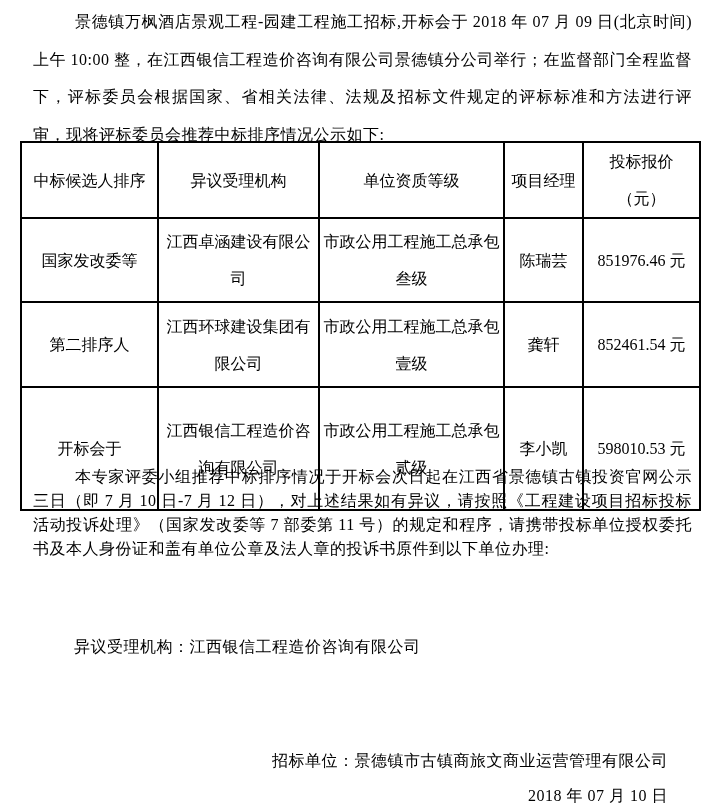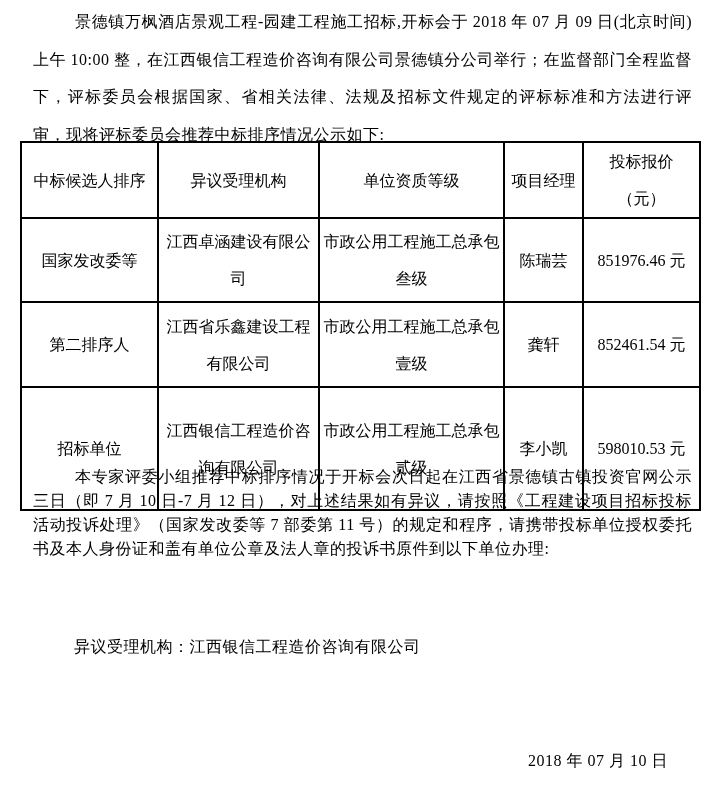--- a/index.html
+++ b/index.html
@@ -108,38 +108,39 @@
     </tr>
     <tr class="row-1">
       <td class="cell-rank">国家发改委等</td>
       <td class="cell-name">江西卓涵建设有限公司</td>
       <td class="cell-qual">市政公用工程施工总承包叁级</td>
       <td class="cell-mgr">陈瑞芸</td>
       <td class="cell-price">851976.46 元</td>
     </tr>
     <tr class="row-2">
       <td class="cell-rank">第二排序人</td>
-      <td class="cell-name">江西省乐鑫建设工程有限公司</td>
+      <td class="cell-name">江西环球建设集团有限公司</td>
       <td class="cell-qual">市政公用工程施工总承包壹级</td>
       <td class="cell-mgr">龚轩</td>
       <td class="cell-price">852461.54 元</td>
     </tr>
     <tr class="row-3">
-      <td class="cell-rank">招标单位</td>
+      <td class="cell-rank">开标会于</td>
       <td class="cell-name">江西银信工程造价咨询有限公司</td>
       <td class="cell-qual">市政公用工程施工总承包贰级</td>
       <td class="cell-mgr">李小凯</td>
       <td class="cell-price">598010.53 元</td>
     </tr>
   </tbody>
     </table>
 
   <p class="para" id="notice-para">本专家评委小组推荐中标排序情况于开标会次日起在江西省景德镇古镇投资官网公示三日（即 7 月 10 日-7 月 12 日），对上述结果如有异议，请按照《工程建设项目招标投标活动投诉处理》（国家发改委等 7 部委第 11 号）的规定和程序，请携带投标单位授权委托书及本人身份证和盖有单位公章及法人章的投诉书原件到以下单位办理:</p>
 
   <div class="contact-block">
     <div>异议受理机构：江西银信工程造价咨询有限公司</div>
   </div>
 
   <div class="footer-block">
+    <div>招标单位：景德镇市古镇商旅文商业运营管理有限公司</div>
     <div>2018 年 07 月 10 日</div>
   </div>
 
 </div>
 
 </body></html>

